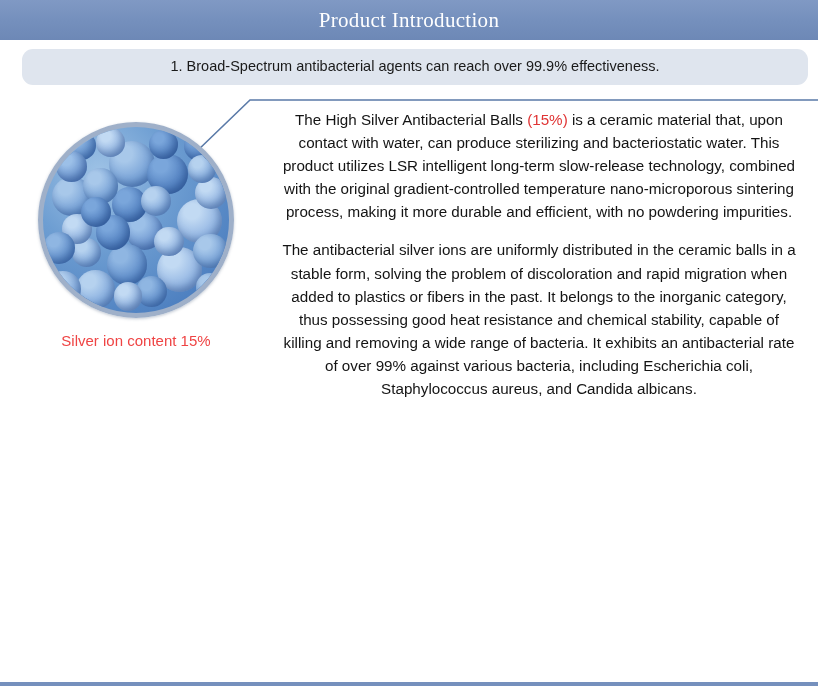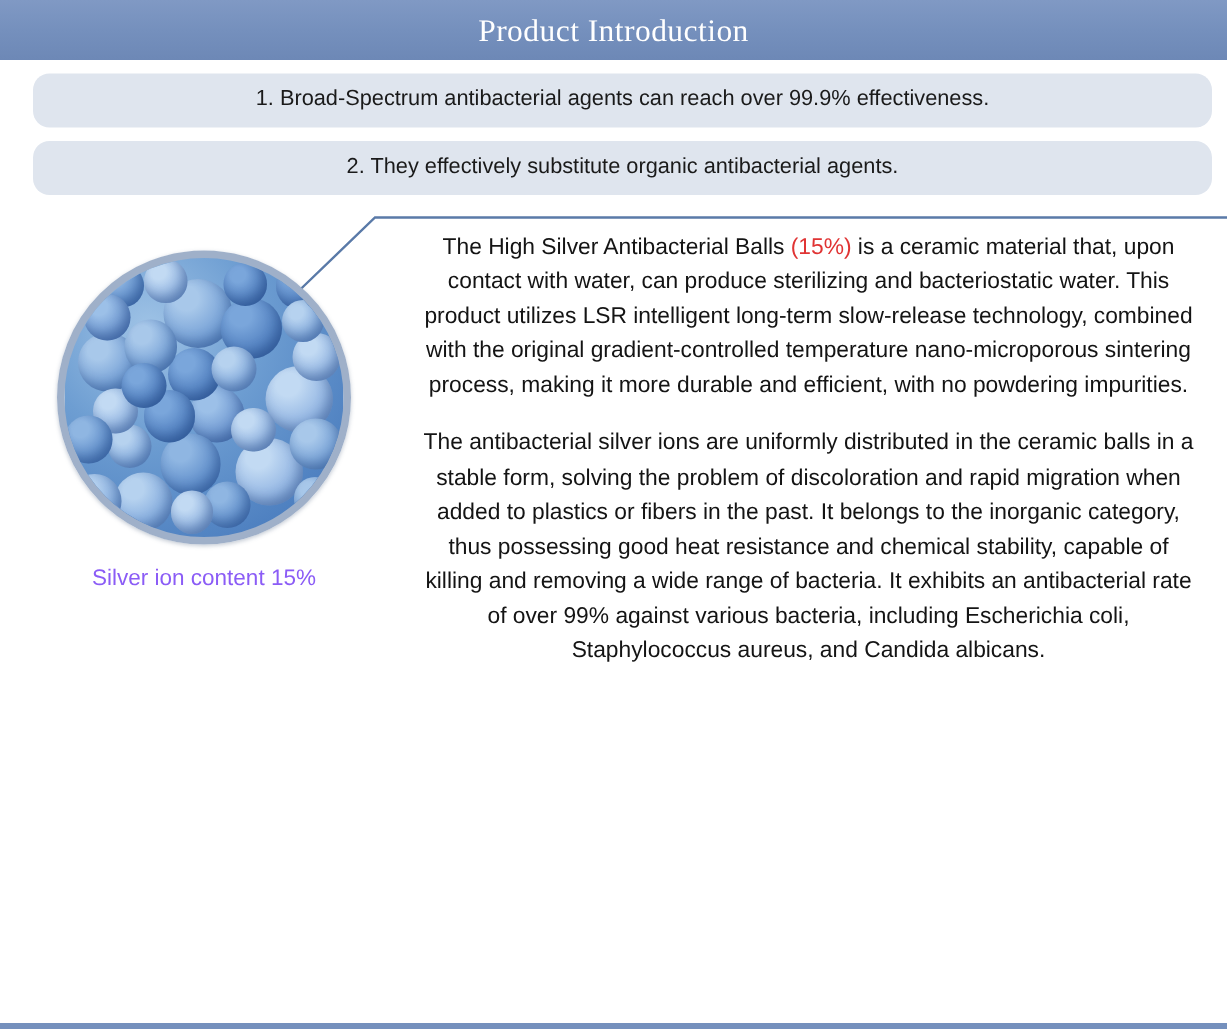--- a/index.html
+++ b/index.html
@@ -97,21 +97,21 @@
     overflow: hidden;
   }
   .ball {
     position: absolute;
     border-radius: 50%;
   }
   .caption {
     text-align: center;
     margin-top: 14px;
     font-size: 15px;
-    color: #8b5cf6;
+    color: #ef4444;
     font-family: "Liberation Sans", sans-serif;
   }
 
   
   .leader {
     position: absolute;
     left: 0;
     top: 0;
     width: 818px;
     height: 60px;
@@ -151,23 +151,20 @@
 </head>
 <body>
 
 <div class="header">
   <span class="header-title">Product Introduction</span>
 </div>
 
 <div class="features">
   <div class="feature-box">
     <span class="feature-text">1. Broad-Spectrum antibacterial agents can reach over 99.9% effectiveness.</span>
-  </div>
-  <div class="feature-box">
-    <span class="feature-text">2. They effectively substitute organic antibacterial agents.</span>
   </div>
 </div>
 
 <div class="lower">
 
   <svg class="leader" viewBox="0 0 818 60" preserveAspectRatio="none">
     <polyline points="196,58 250,6 818,6" fill="none" stroke="#5a7aa8" stroke-width="1.6"></polyline>
   </svg>
 
   <div class="image-col">

